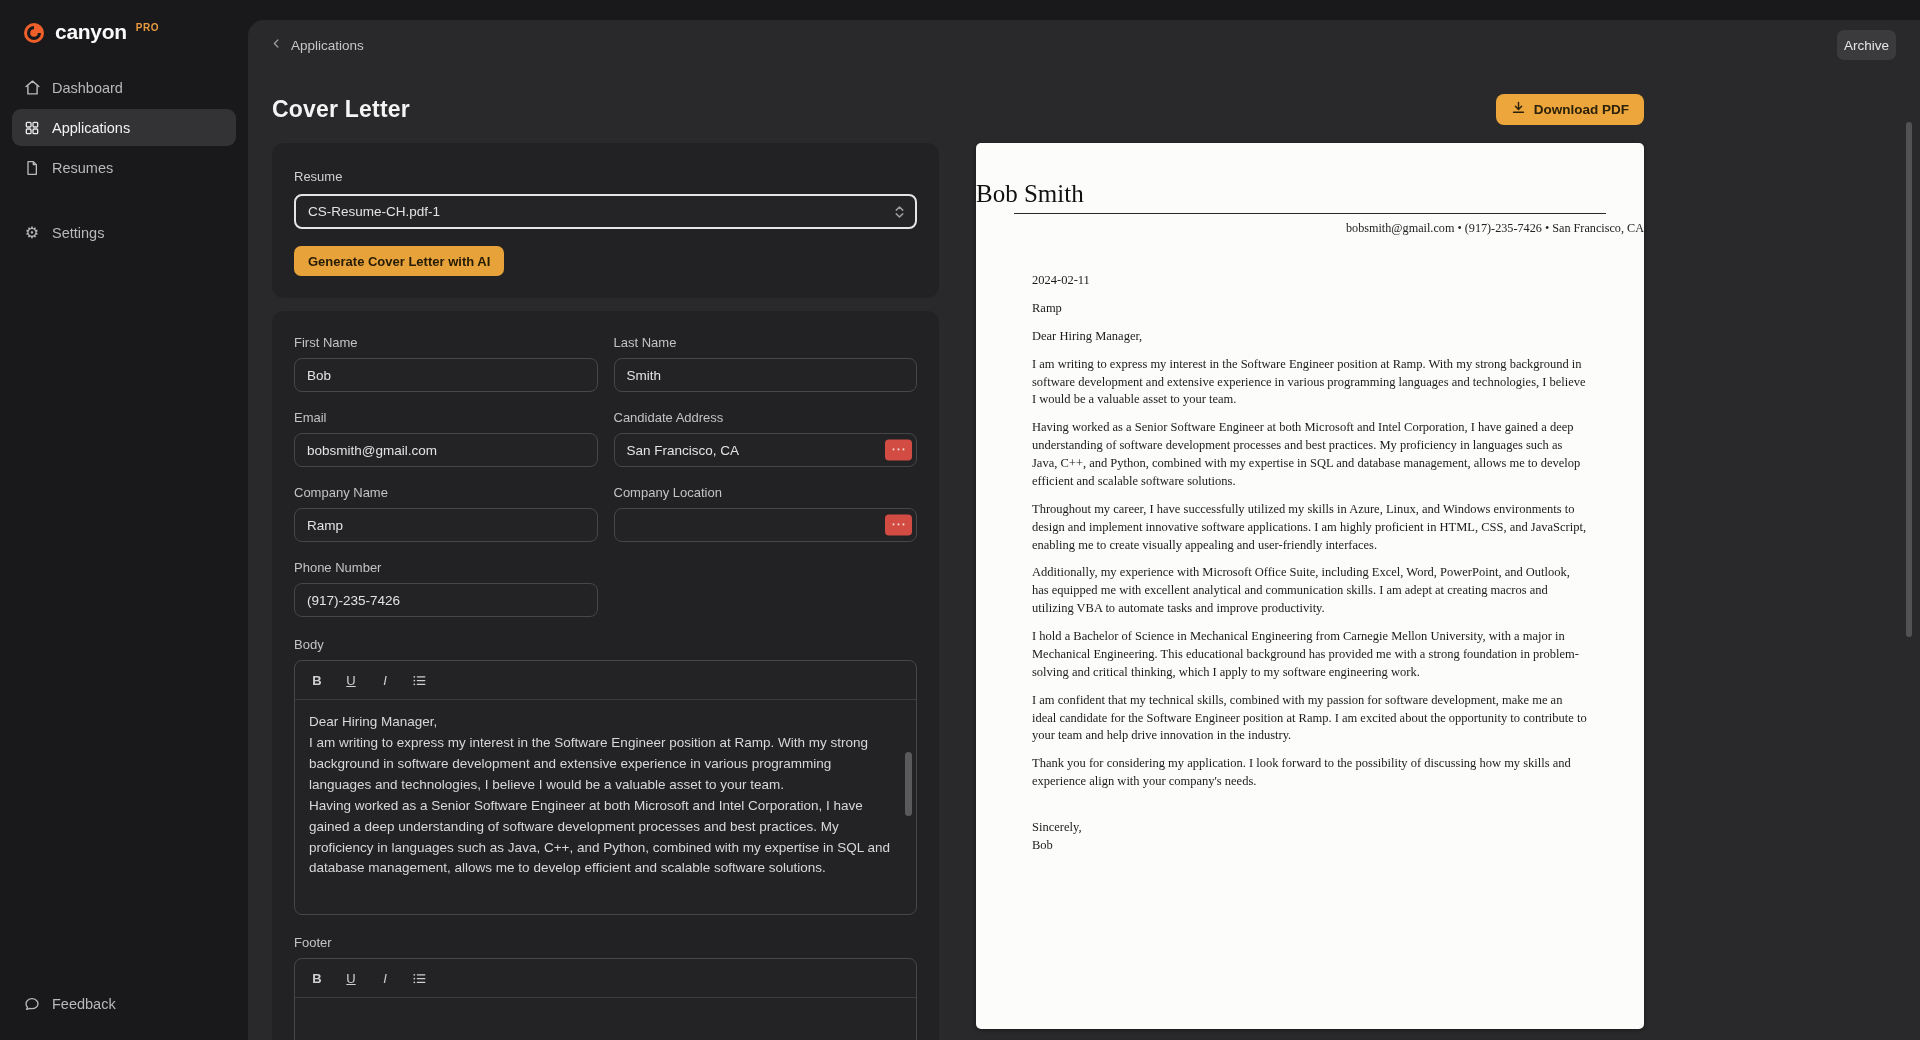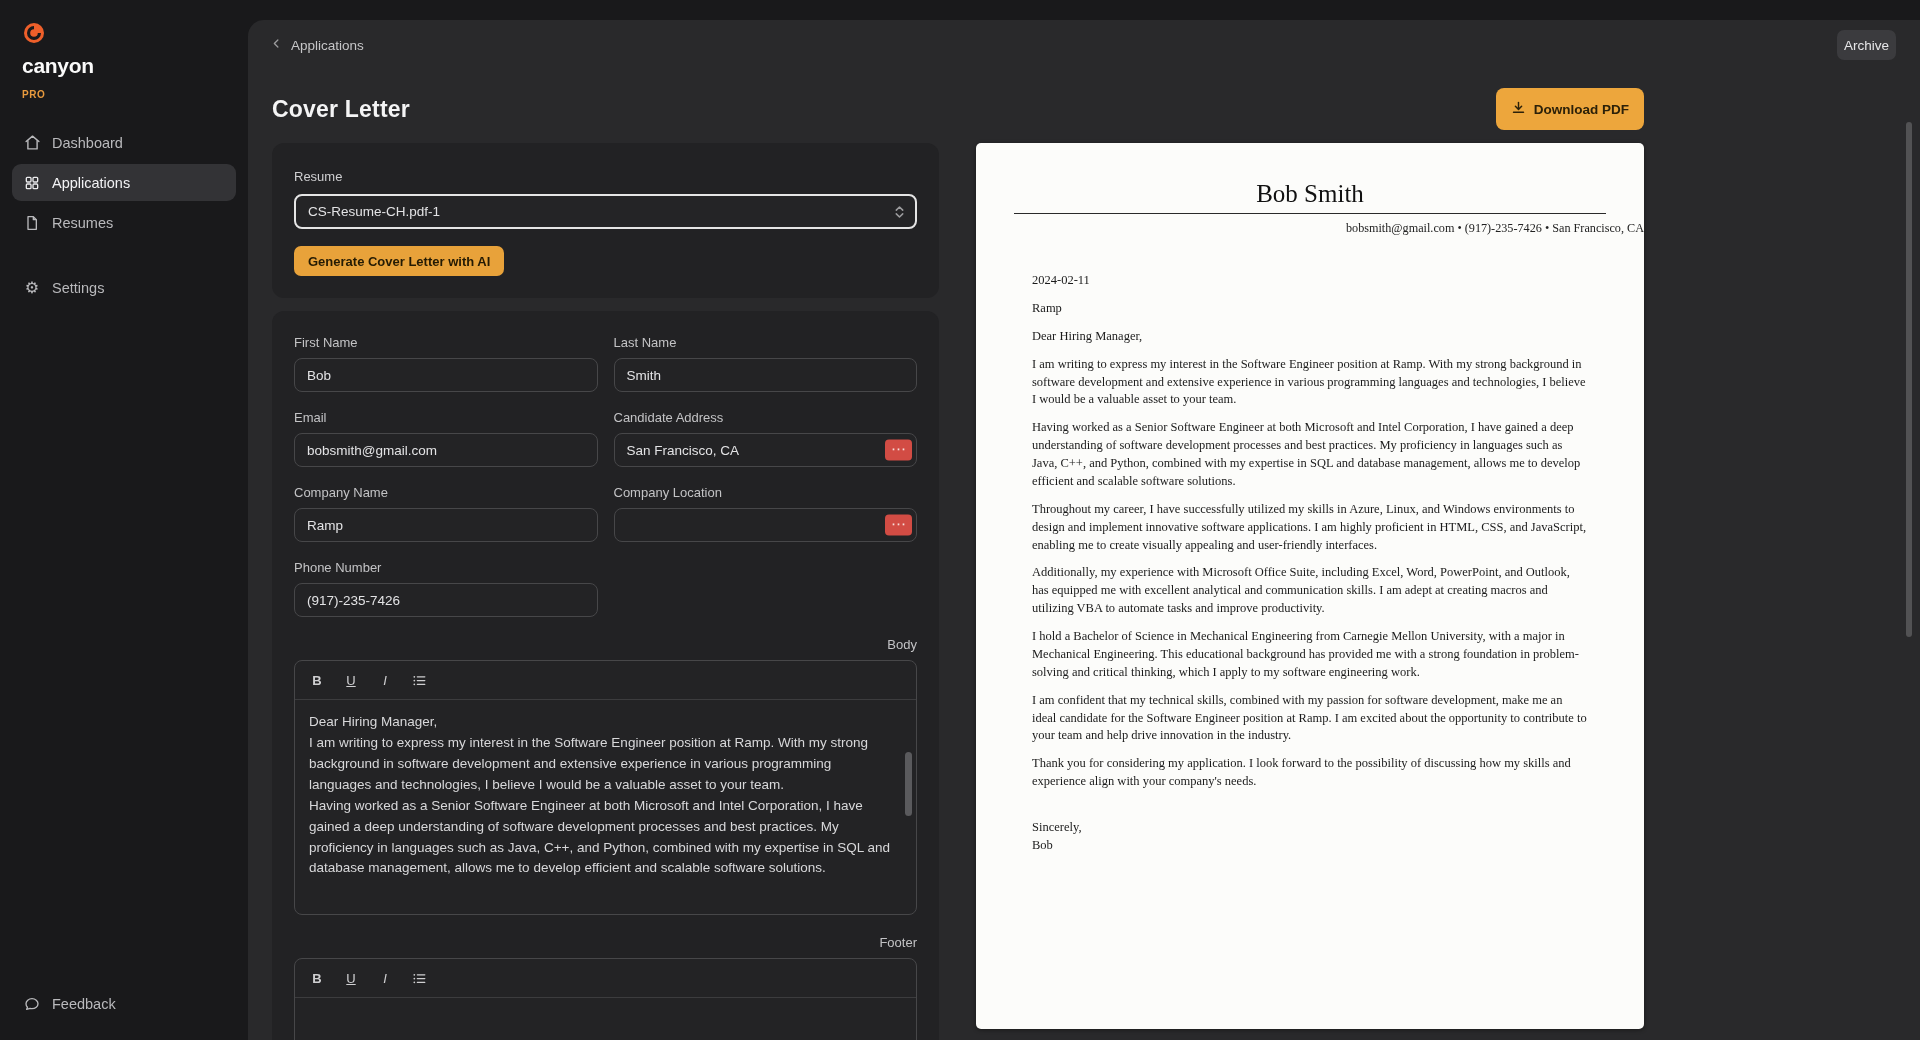--- a/index.html
+++ b/index.html
@@ -2,75 +2,75 @@
 <html><head>
 <meta charset="utf-8">
 <style>
   *{margin:0;padding:0;box-sizing:border-box;}
   html,body{width:1920px;height:1040px;}
   body{background:#19191b;font-family:"Liberation Sans","DejaVu Sans",sans-serif;color:#e6e6e8;overflow:hidden;}
   .app{display:flex;width:1920px;height:1040px;}
 
   
   .sidebar{width:248px;flex:none;display:flex;flex-direction:column;padding:20px 0 18px;background:#19191b;}
-  .logo-row{display:flex;align-items:flex-start;gap:9px;padding:0 22px;margin-bottom:24px;cursor:pointer;flex-direction:column;}
+  .logo-row{display:flex;align-items:flex-start;gap:9px;padding:0 22px;margin-bottom:24px;cursor:pointer;}
   .logo-mark{display:flex;margin-top:1px;}
   .logo-text{font-size:21px;font-weight:700;color:#fafafa;letter-spacing:-0.3px;line-height:24px;}
   .logo-badge{font-size:10px;font-weight:700;color:#e89a3e;letter-spacing:0.6px;margin-top:2px;}
   .nav{display:flex;flex-direction:column;padding:0 12px;gap:3px;}
   .nav-item{display:flex;align-items:center;gap:11px;height:37px;padding:0 11px;border-radius:9px;color:#b9b9bc;font-size:14.5px;cursor:pointer;}
   .nav-item.active{background:#333336;color:#f2f2f4;}
   .nav-icon{width:18px;display:flex;justify-content:center;align-items:center;}
   .nav-gap{height:22px;}
   .sidebar-spacer{flex:1;}
   .gear-glyph{font-size:16px;line-height:1;color:#b9b9bc;}
 
   
   .main{flex:1;min-width:0;padding-top:20px;position:relative;}
   .panel{background:#29292b;border-top-left-radius:16px;height:1020px;position:relative;overflow:hidden;}
   .topbar{height:50px;display:flex;align-items:center;justify-content:space-between;padding:0 24px 0 22px;}
   .breadcrumb{display:flex;align-items:center;gap:8px;color:#c6c6c8;font-size:13.5px;cursor:pointer;}
   .archive-btn{background:#3b3b3e;color:#e6e6e8;border:none;border-radius:7px;height:30px;padding:0 7px;font-size:13.5px;font-family:inherit;cursor:pointer;}
   .content{padding-left:24px;width:1396px;}
   .heading-row{display:flex;justify-content:space-between;align-items:center;margin-top:22px;height:34px;}
   .page-title{font-size:23px;font-weight:700;color:#f4f4f5;letter-spacing:0.2px;}
-  .download-btn{display:flex;align-items:center;gap:8px;background:#eda63c;border:none;border-radius:8px;height:42px;padding:0 15px;font-size:13.5px;font-weight:600;color:#2c2109;font-family:inherit;cursor:pointer;}
+  .download-btn{display:flex;align-items:center;gap:8px;background:#eda63c;border:none;border-radius:8px;height:31px;padding:0 15px;font-size:13.5px;font-weight:600;color:#2c2109;font-family:inherit;cursor:pointer;}
   .columns{display:flex;gap:37px;margin-top:17px;align-items:flex-start;}
   .left-col{width:667px;flex:none;}
   .right-col{width:668px;flex:none;}
 
   
   .card{background:#222224;border-radius:12px;}
   .resume-card{padding:26px 22px 22px;}
   .card-label{display:block;font-size:13px;color:#cfcfd1;margin-bottom:10px;}
   .select{position:relative;display:flex;align-items:center;height:35px;border:2px solid #e5e5e5;border-radius:8px;padding:0 34px 0 12px;font-size:13.5px;color:#e3e3e5;cursor:pointer;background:#242426;}
   .select-chevrons{position:absolute;right:10px;display:flex;}
   .generate-btn{margin-top:17px;background:#e8a23a;color:#241b04;border:none;border-radius:7px;height:30px;padding:0 14px;font-size:13px;font-weight:700;font-family:inherit;cursor:pointer;}
   .form-card{margin-top:13px;padding:24px 22px 26px;}
   .grid{display:grid;grid-template-columns:1fr 1fr;column-gap:16px;row-gap:18px;}
   .field label{display:block;font-size:13px;color:#c3c3c5;margin-bottom:8px;}
   .field input{width:100%;height:34px;background:#232325;border:1px solid #474749;border-radius:8px;padding:0 12px;font-size:13.5px;color:#e3e3e5;font-family:inherit;outline:none;}
   .input-wrap{position:relative;}
   .red-btn{position:absolute;right:5px;top:50%;transform:translateY(-50%);width:27px;height:21px;background:#d24c44;border:none;border-radius:4px;color:#f7ddd9;font-size:15px;line-height:1;cursor:pointer;display:flex;align-items:center;justify-content:center;padding-bottom:4px;}
   .half{width:calc(50% - 8px);margin-top:18px;}
-  .section-label{display:block;font-size:13px;color:#c3c3c5;margin:20px 0 8px;text-align:right;}
+  .section-label{display:block;font-size:13px;color:#c3c3c5;margin:20px 0 8px;}
   .editor{border:1px solid #474749;border-radius:8px;background:#232325;overflow:hidden;}
   .editor-toolbar{display:flex;align-items:center;gap:6px;height:39px;padding:0 8px;border-bottom:1px solid #3c3c3e;}
   .tb{width:28px;height:26px;background:transparent;border:none;color:#cfcfd1;font-size:13px;font-family:inherit;cursor:pointer;border-radius:5px;display:flex;align-items:center;justify-content:center;}
   .tb.bold{font-weight:700;}
   .tb.underline{text-decoration:underline;}
   .tb.italic{font-style:italic;}
   .editor-body{position:relative;height:214px;padding:12px 24px 12px 14px;overflow:hidden;font-size:13.5px;line-height:1.55;color:#d8d8da;}
   .editor-body p{margin:0;}
   .editor-thumb{position:absolute;right:4px;top:52px;width:7px;height:64px;background:#5a5a5d;border-radius:4px;cursor:pointer;}
   .footer-editor .editor-body{height:120px;}
 
   
   .paper{width:668px;height:886px;background:#fcfcfa;border-radius:5px;color:#1d1d1d;font-family:"Liberation Serif","DejaVu Serif",serif;box-shadow:0 1px 4px rgba(0,0,0,0.4);padding-top:37px;overflow:hidden;}
-  .paper-name{text-align:center;font-size:25px;color:#111;}
+  .paper-name{text-align:left;font-size:25px;color:#111;}
   .paper-rule{border-top:1.6px solid #2a2a2a;margin:5px 38px 0;}
   .paper-contact{text-align:right;font-size:12.2px;margin-top:7px;color:#222;}
   .paper-body{padding:36px 56px 0;font-size:12.5px;line-height:1.43;color:#1b1b1b;}
   .paper-body p{margin:0 0 10px;}
   .paper-body p.closing{margin:28px 0 0;}
   .paper-body p.signature{margin:0;}
 
   
   .page-scrollbar{position:absolute;right:8px;top:102px;width:6px;height:515px;background:#525254;border-radius:3px;cursor:pointer;}
 </style>

